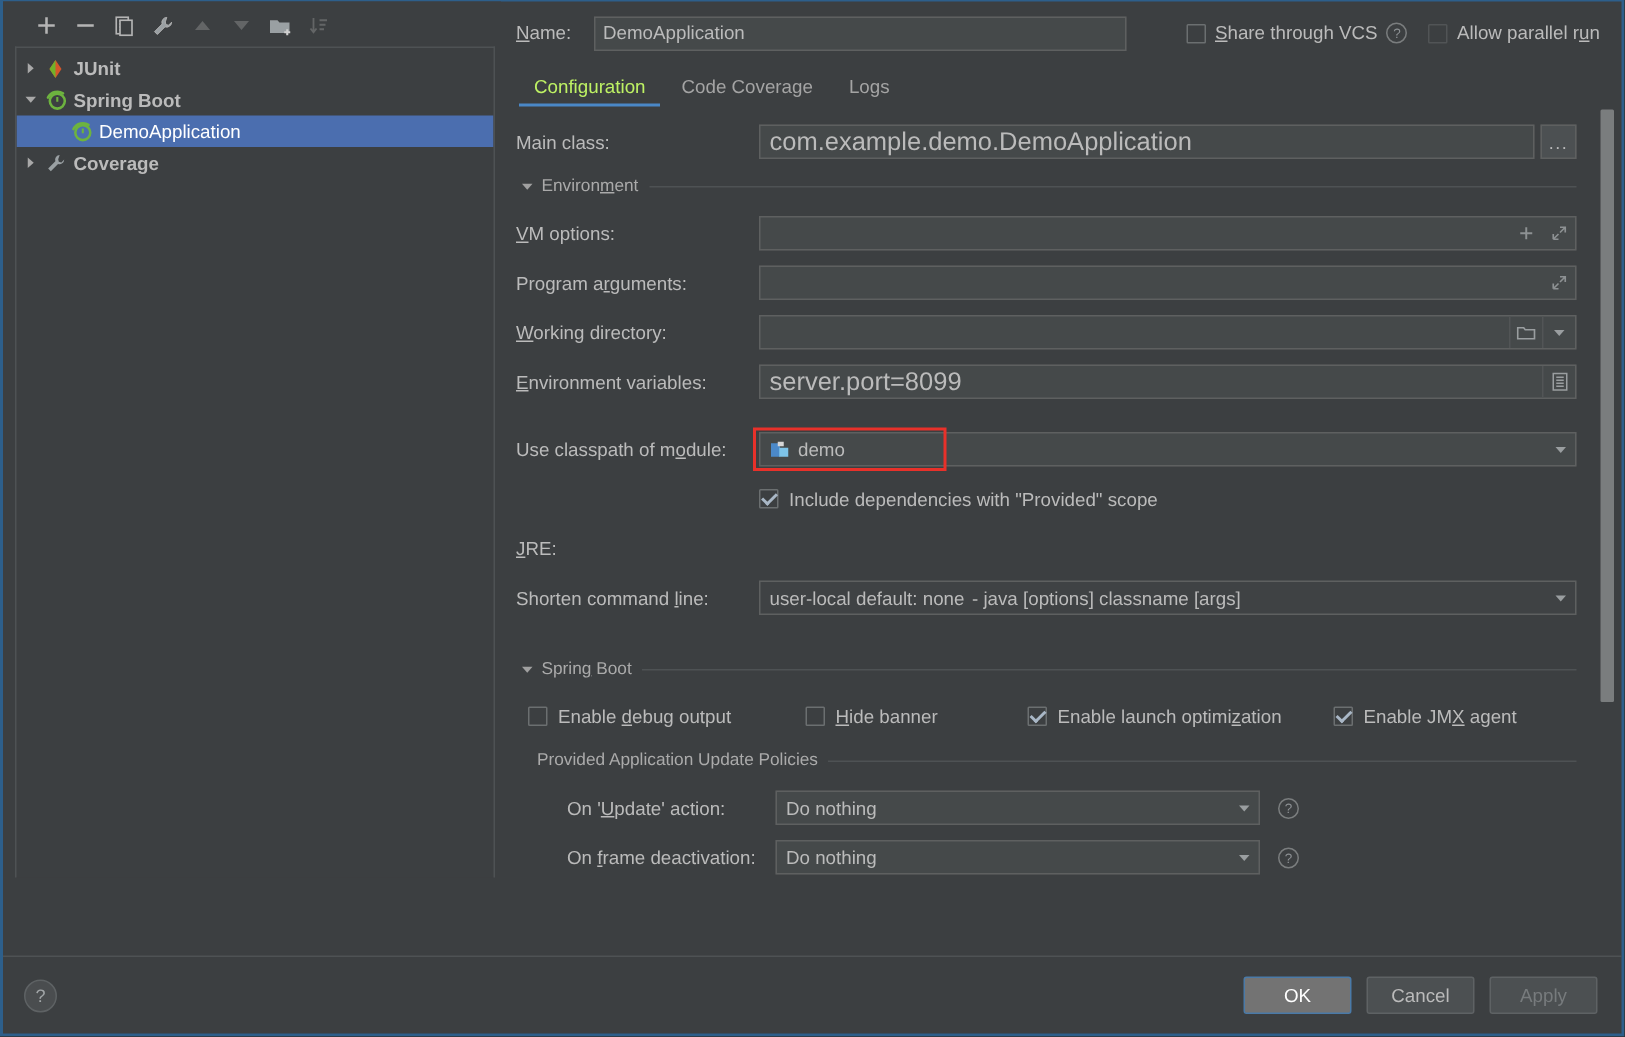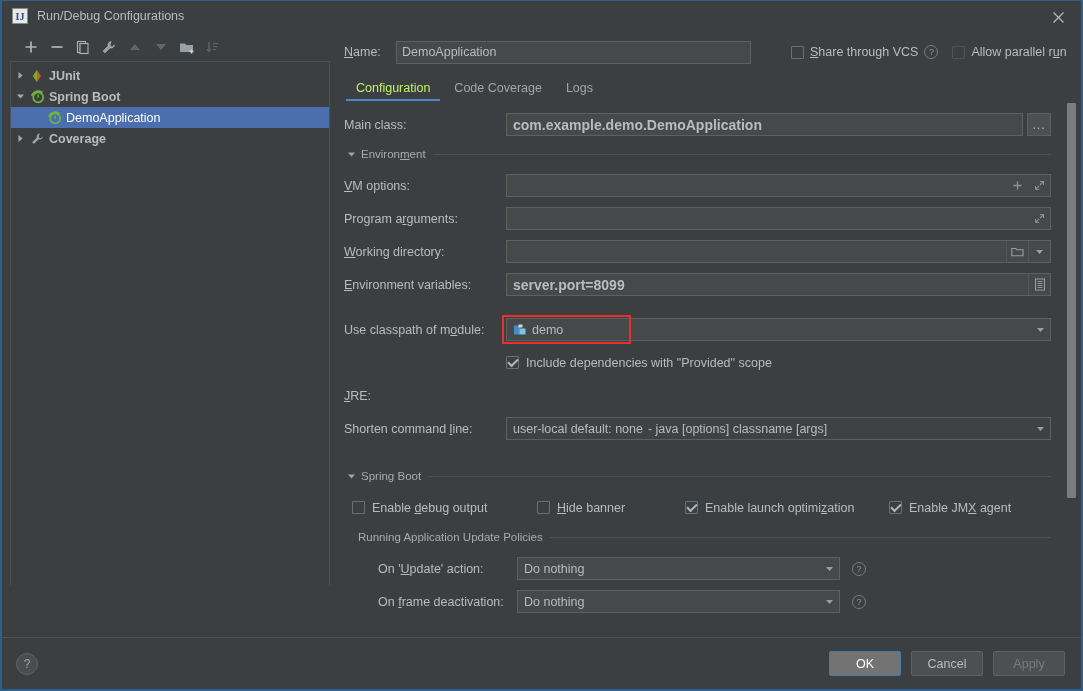--- a/index.html
+++ b/index.html
@@ -263,26 +263,25 @@
     border: 1px solid #5e6060;
     display: flex;
     align-items: center;
     position: relative;
     min-width: 0;
   }
   .fld.plain { background: #3f4244; }
   .fld-text {
     flex: 1 1 auto;
     color: #bbbbbb;
-    font-size: 14px;
+    font-size: 17px;
     padding: 0 6px;
     white-space: nowrap;
     overflow: hidden;
     text-overflow: ellipsis;
-    font-weight: bold;
   }
   .fld-text .muted { color: #6e7375; }
   .fld-btn {
     width: 22px;
     height: 21px;
     flex: 0 0 22px;
     display: flex;
     align-items: center;
     justify-content: center;
     cursor: pointer;
@@ -447,29 +446,20 @@
   .dlg-btn.disabled { color: #777b7d; }
 
   
   #left-bottom { height: 52px; flex: 0 0 auto; }
 </style>
 </head>
 <body>
 
 <div id="window">
 
-  <div id="titlebar">
-    <div id="app-icon">IJ</div>
-    <div id="title-text">Run/Debug Configurations</div>
-    <div id="close-btn">
-      <svg width="13" height="13" viewBox="0 0 13 13">
-        <path d="M1.5 1.5 L11.5 11.5 M11.5 1.5 L1.5 11.5" stroke="#b6b6b6" stroke-width="1.3" fill="none"></path>
-      </svg>
-    </div>
-  </div>
 
   <div id="content">
 
     <div id="left-panel">
 
       <div id="tree-toolbar">
         <div class="tb-btn">
           <svg width="14" height="14" viewBox="0 0 14 14">
             <path d="M7 1.5 V12.5 M1.5 7 H12.5" stroke="#b4b4b4" stroke-width="1.7" fill="none"></path>
           </svg>
@@ -756,21 +746,21 @@
               <span class="cb checked"></span>
               <span class="cb-label">Enable launch optimi<u>z</u>ation</span>
             </div>
             <div class="cb-row">
               <span class="cb checked"></span>
               <span class="cb-label">Enable JM<u>X</u> agent</span>
             </div>
           </div>
 
           <div class="section sub">
-            <span class="sec-label" style="padding-left:0">Running Application Update Policies</span>
+            <span class="sec-label" style="padding-left:0">Provided Application Update Policies</span>
             <span class="sec-line"></span>
           </div>
 
           <div class="row" style="padding-left:34px">
             <span class="lbl" style="width:139px;flex:0 0 139px">On '<u>U</u>pdate' action:</span>
             <div class="combo" style="max-width:323px">
               <span class="combo-text">Do nothing</span>
               <span class="arrow-btn">
                 <svg width="9" height="9" viewBox="0 0 9 9">
                     <path d="M1 3 L8 3 L4.5 7 Z" fill="#9a9ea0"></path>

